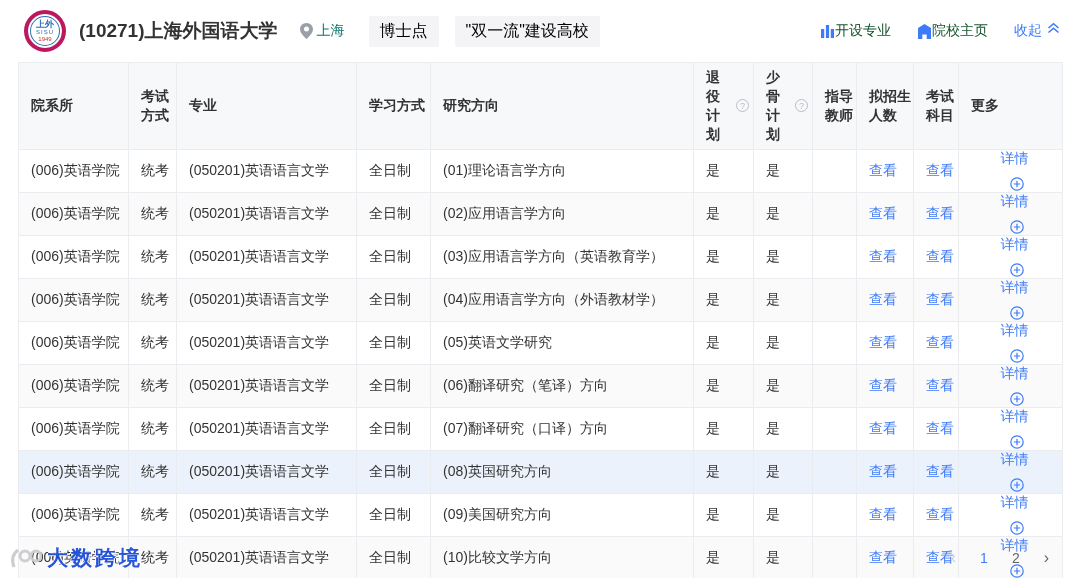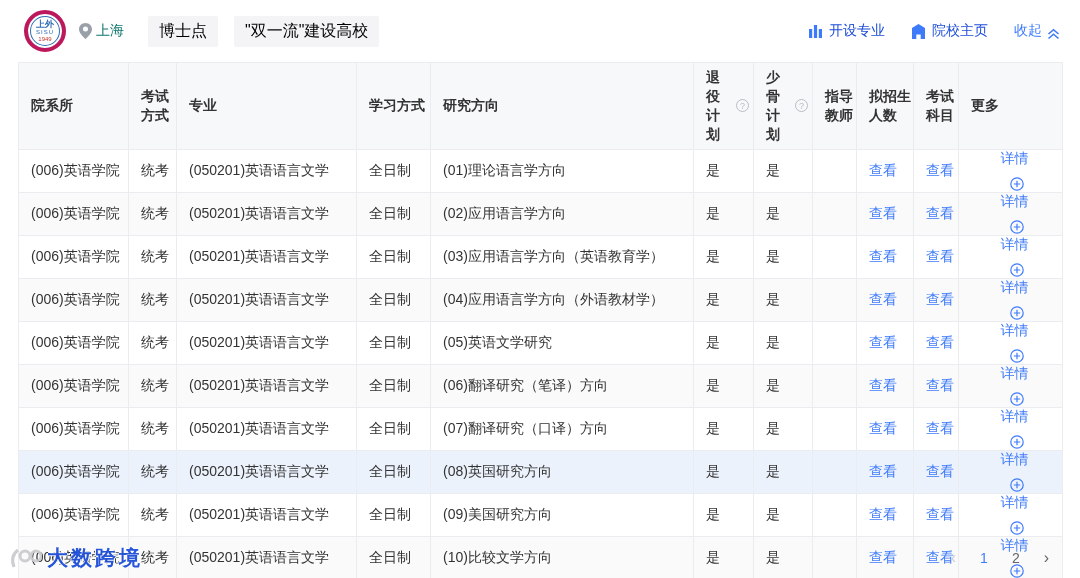--- a/index.html
+++ b/index.html
@@ -36,22 +36,22 @@
   .logo .l3 { font-size: 6px; color: #c0392b; }
   .uni-title { font-size: 19px; font-weight: bold; color: #333; margin-right: 22px; white-space: nowrap; }
   .location { display: flex; align-items: center; gap: 4px; color: #0f766e; font-size: 14px; margin-right: 24px; }
   .badge {
     background: #f4f4f6; color: #000000;
     font-size: 16px; padding: 5px 11px;
     border-radius: 2px; margin-right: 16px;
     white-space: nowrap;
   }
   .header-right { margin-left: auto; display: flex; align-items: center; gap: 26px; font-size: 14px; }
-  .hdr-action { display: flex; align-items: center; gap: 6px; color: #1d4ed8; cursor: pointer; white-space: nowrap; }
-  .collapse-btn { display: flex; align-items: flex-end; gap: 5px; color: #3e7bfa; cursor: pointer; white-space: nowrap; }
+  .hdr-action { display: flex; align-items: center; color: #14532d; cursor: pointer; white-space: nowrap; }
+  .collapse-btn { display: flex; align-items: flex-start; gap: 5px; color: #3e7bfa; cursor: pointer; white-space: nowrap; }
 
   
   .table-wrap { margin: 0 18px; }
   table { width: 1044px; border-collapse: collapse; table-layout: fixed; font-size: 14px; }
   th, td { border: 1px solid #eaecef; }
   thead th {
     background: #f7f8fa;
     font-weight: bold;
     color: #333;
     text-align: left;
@@ -112,20 +112,21 @@
 </style>
 </head>
 <body>
 
 <div class="header">
   <div class="logo">
     <span class="l1">上外</span>
     <span class="l2">SISU</span>
     <span class="l3">1949</span>
   </div>
+  <div class="uni-title">(10271)上海外国语大学</div>
   <div class="location">
     <svg class="pin" width="13" height="16" viewBox="0 0 13 16">
         <path d="M6.5 0C2.9 0 0 2.8 0 6.2 0 10.6 6.5 16 6.5 16S13 10.6 13 6.2C13 2.8 10.1 0 6.5 0z m0 8.6a2.5 2.5 0 1 1 0-5 2.5 2.5 0 0 1 0 5z" fill="#9aa0a8"></path>
       </svg>
     <span>上海</span>
   </div>
   <span class="badge">博士点</span>
   <span class="badge">"双一流"建设高校</span>
 
   <div class="header-right">

